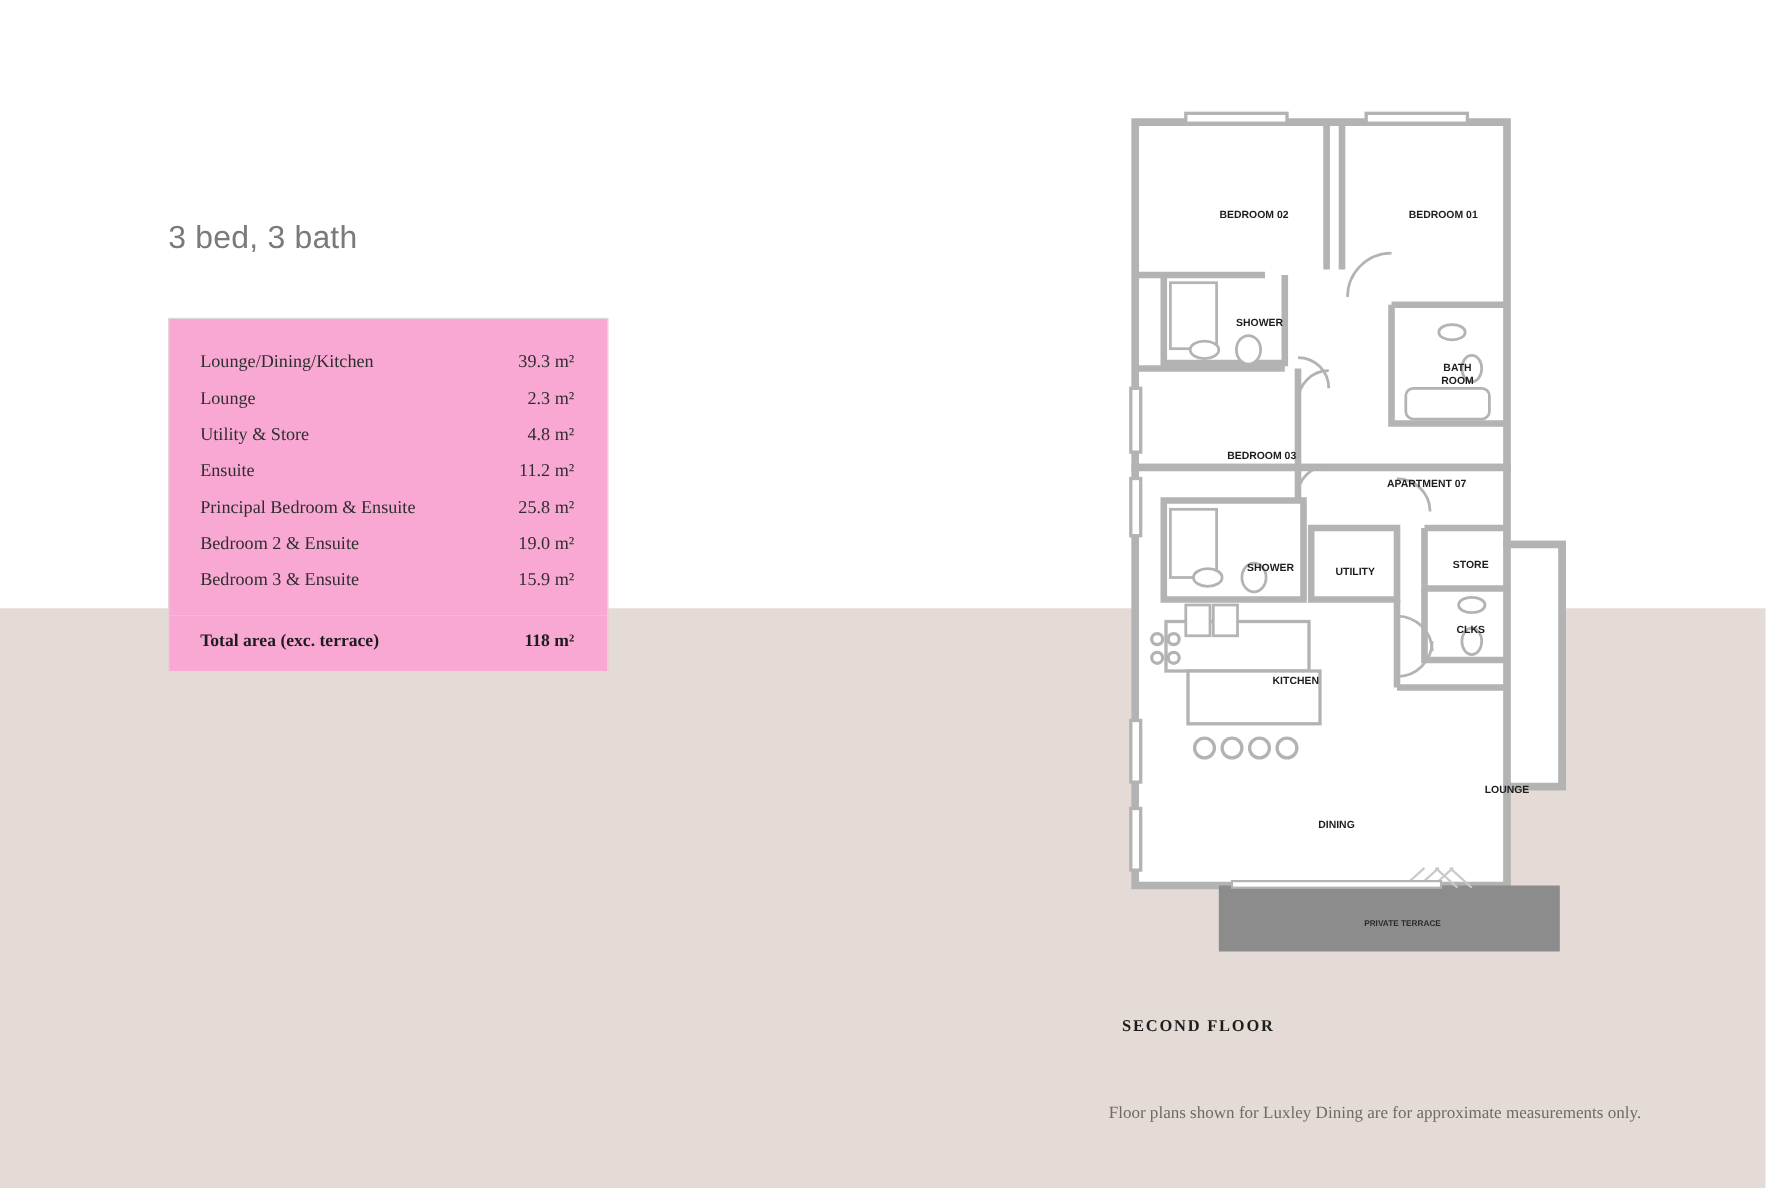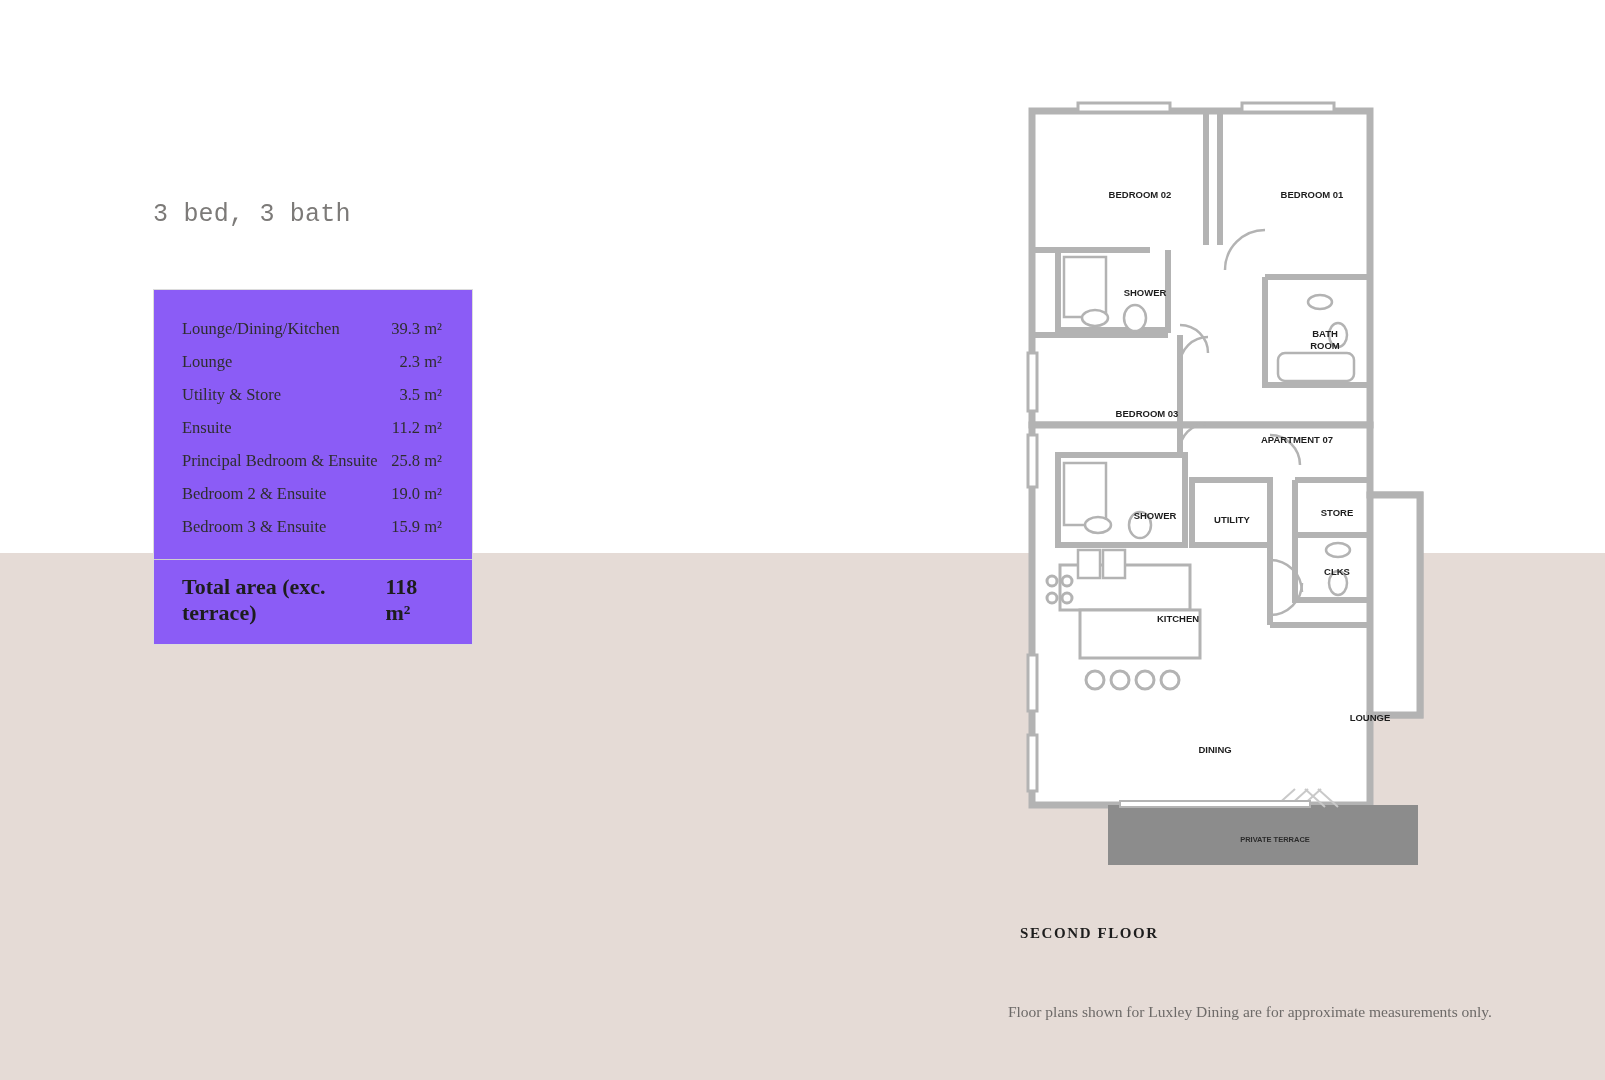--- a/index.html
+++ b/index.html
@@ -36,42 +36,42 @@
     width: 1605px;
     height: 553px;
     background: #ffffff;
   }
 
   
   .headline {
     position: absolute;
     left: 153px;
     top: 200px;
-    font-size: 25px;
+    font-size: 29px;
     color: #7c7a78;
     letter-spacing: 0.2px;
-    font-family: Liberation Mono, monospace;
+    font-family: Liberation Sans, sans-serif;
     text-align: right;
   }
   .ghost-block {
     position: absolute;
     left: 120px;
     top: 120px;
     width: 372px;
     height: 70px;
     background: #ffffff;
     border-radius: 36px;
   }
 
   .spec-card {
     position: absolute;
     left: 153px;
     top: 289px;
-    width: 320px;
-    background: #8b5cf6;
+    width: 400px;
+    background: #f9a8d4;
     border: 1px solid #dcdcdc;
     box-sizing: border-box;
     padding: 22px 0 18px 0;
   }
   .spec-row {
     display: flex;
     justify-content: space-between;
     align-items: baseline;
     padding: 0 30px 0 28px;
     height: 33px;
@@ -89,21 +89,21 @@
   .spec-sep {
     margin: 16px 0 0 0;
     border: 0;
     border-top: 1px solid #cfcfcf;
   }
   .spec-total {
     display: flex;
     justify-content: space-between;
     align-items: baseline;
     padding: 14px 30px 0 28px;
-    font-size: 22px;
+    font-size: 16px;
     font-weight: bold;
     color: #1d1d1d;
   }
 
   
   .plan-wrap {
     position: absolute;
     left: 1020px;
     top: 95px;
     width: 420px;
@@ -150,21 +150,21 @@
     <div class="spec-row">
       <span class="label">Lounge/Dining/Kitchen</span>
       <span class="value">39.3 m²</span>
     </div>
     <div class="spec-row">
       <span class="label">Lounge</span>
       <span class="value">2.3 m²</span>
     </div>
     <div class="spec-row">
       <span class="label">Utility &amp; Store</span>
-      <span class="value">3.5 m²</span>
+      <span class="value">4.8 m²</span>
     </div>
     <div class="spec-row">
       <span class="label">Ensuite</span>
       <span class="value">11.2 m²</span>
     </div>
     <div class="spec-row">
       <span class="label">Principal Bedroom &amp; Ensuite</span>
       <span class="value">25.8 m²</span>
     </div>
     <div class="spec-row">

